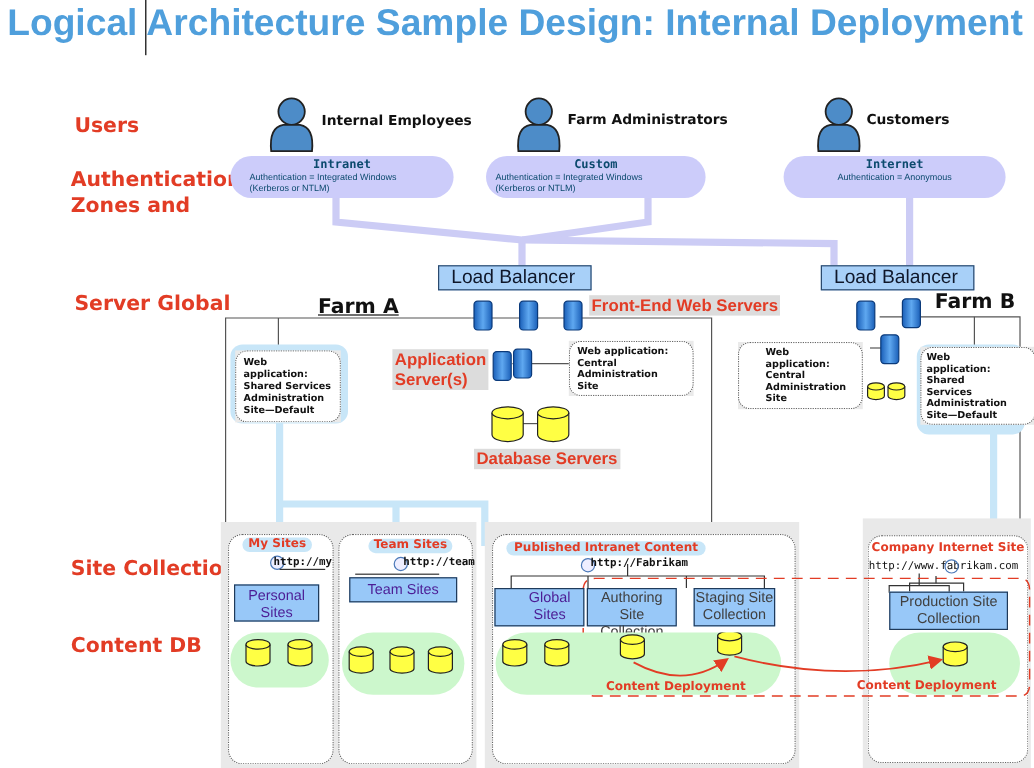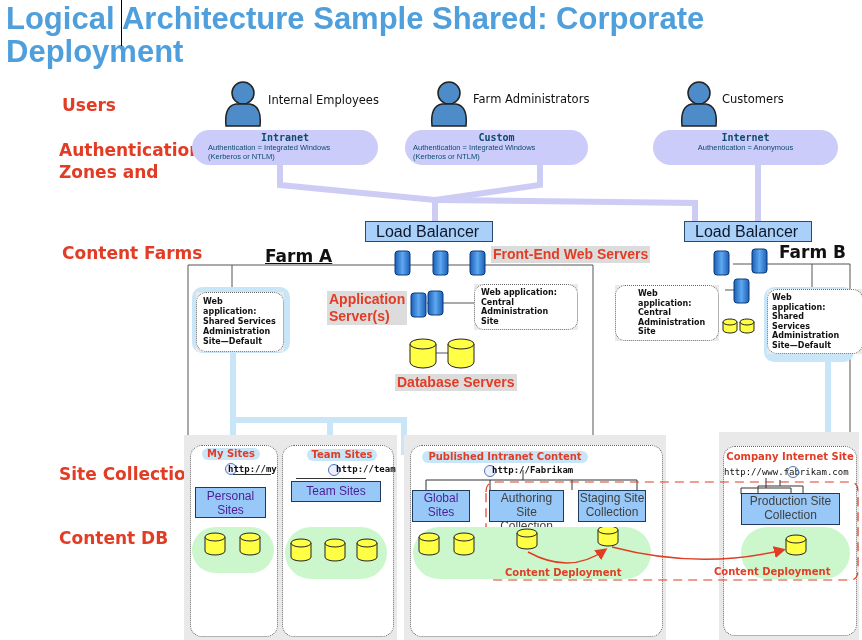--- a/index.html
+++ b/index.html
@@ -4,47 +4,47 @@
 <style>
   html, body { margin:0; padding:0; background:#ffffff; }
   body { width:862px; height:640px; position:relative; overflow:hidden; font-family:"DejaVu Sans", sans-serif; }
   .abs { position:absolute; }
   .title { left:6px; top:2px; font-family:"Liberation Sans", sans-serif; font-weight:bold; font-size:31px; line-height:33px; color:#4f9fdc; width:850px; }
   .cursor { left:121px; top:0px; width:1px; height:46px; background:#000; }
   .rowlabel { font-family:"DejaVu Sans", sans-serif; font-weight:bold; font-size:17px; line-height:22px; color:#e23c25; }
   .zone { background:#ccccfa; border-radius:22px; text-align:center; color:#0c4a6e; }
   .zone .zname { font-weight:bold; font-size:10px; font-family:"DejaVu Sans Mono", monospace; margin-top:2px; }
   .zone .zauth { font-size:7.5px; font-family:"Liberation Sans", sans-serif; line-height:9px; }
-  .username { font-weight:normal; font-size:11.5px; color:#111; }
+  .username { font-weight:bold; font-size:11.5px; color:#111; }
   .lb { background:#a8d0f8; border:1px solid #2b4a6e; font-family:"Liberation Sans", sans-serif; font-size:16px; line-height:19px; padding:0 10px; color:#0f172a; }
   .farm-title { font-weight:bold; font-size:17px; color:#111; }
   .redlab { background:#dcdcdc; color:#e23c25; font-family:"Liberation Sans", sans-serif; font-weight:bold; font-size:14px; padding:0 2px; line-height:17px; }
   .webapp { background:#eaeaea; }
   .webapp .inner { background:#fff; border:1px dotted #666; border-radius:10px; font-size:8.5px; font-weight:bold; line-height:10px; padding:4px 6px; color:#111; }
   .panel { background:#e9e9e9; }
   .panel .inner { position:absolute; background:#fff; border:1px dotted #666; border-radius:12px; }
   .sc-title { font-weight:bold; font-size:10px; color:#e23c25; background:#c8e6f8; border-radius:6px; padding:0 3px; line-height:12px; text-align:center; }
   .url { font-family:"DejaVu Sans Mono", monospace; font-weight:bold; font-size:9px; color:#111; }
   .sitebox { background:#98c8f8; border:1px solid #1f3a5a; text-align:center; font-family:"Liberation Sans", sans-serif; font-size:12px; line-height:14px; color:#4c1d95; }
   .sitebox.red { color:#404040; }
   .green { background:#ccf7cc; border-radius:30px; }
   .cd-label { font-weight:bold; font-size:10px; color:#e23c25; }
 </style>
 </head>
 <body>
 
-<div class="abs title">Logical Architecture Sample Shared: Corporate Deployment</div>
+<div class="abs title">Logical Architecture Sample Design: Internal Deployment</div>
 <div class="abs cursor"></div>
 
 <div class="abs rowlabel" style="left:62px;top:94px;">Users</div>
 <div class="abs rowlabel" style="left:59px;top:139px;">
   <div>Authentication</div>
   <div>Zones and</div>
 </div>
-<div class="abs rowlabel" style="left:62px;top:242px;">Content Farms</div>
+<div class="abs rowlabel" style="left:62px;top:242px;">Server Global</div>
 <div class="abs rowlabel" style="left:59px;top:463px;">Site Collections</div>
 <div class="abs rowlabel" style="left:59px;top:527px;">Content DB</div>
 
 <svg class="abs" style="left:0;top:0;" width="862" height="640">
   <defs>
     <linearGradient id="srv" x1="0" x2="1">
       <stop offset="0" stop-color="#1a5fb8"></stop>
         <stop offset="0.5" stop-color="#5fa8f0"></stop>
         <stop offset="1" stop-color="#1a5fb8"></stop>
     </linearGradient>
@@ -303,21 +303,21 @@
     <polyline points="26,20 26,10 237,10 237,20"></polyline>
     <line x1="90" y1="10" x2="90" y2="20"></line>
     <line x1="123" y1="0" x2="123" y2="10"></line>
     <line x1="172" y1="10" x2="172" y2="20"></line>
     <polyline points="341,24 341,18 391,18 391,24"></polyline>
     <line x1="366" y1="8" x2="366" y2="18"></line>
   </g>
 
   <path d="M86,22 Q86,12 96,12 L450,12 Q458,12 458,22 L458,100 Q458,110 450,110 L96,110 Q86,110 86,100 Z" fill="none" stroke="#e23c25" stroke-width="1.2" stroke-dasharray="9,6"></path>
 </svg>
-<div class="abs sitebox" style="left:412px;top:490px;width:56px;height:30px;">
+<div class="abs sitebox" style="left:412px;top:490px;width:56px;height:30px;padding-left:17px;">
   <div>Global</div>
   <div>Sites</div>
 </div>
 <div class="abs sitebox red" style="left:489px;top:490px;width:73px;height:30px;">
   <div>Authoring Site</div>
   <div>Collection</div>
 </div>
 <div class="abs sitebox red" style="left:578px;top:490px;width:66px;height:30px;">
   <div>Staging Site</div>
   <div>Collection</div>

